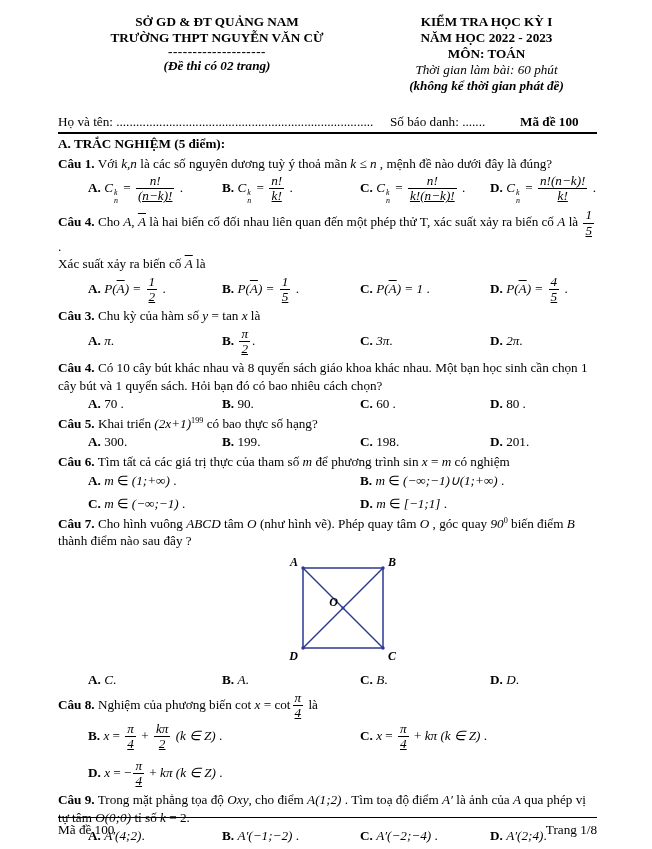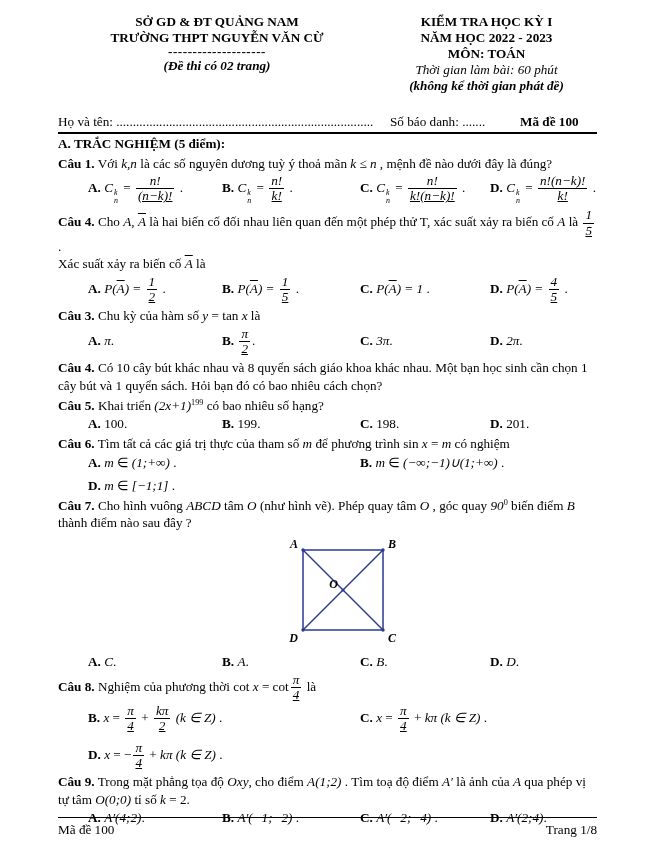--- a/index.html
+++ b/index.html
@@ -145,37 +145,44 @@
             <span class="fnum">π</span>
             <span class="fden">2</span>
           </span><span>.</span></span>
       <span class="opt"><span class="tb">C.</span><span> </span><span class="ti">3π</span><span>.</span></span>
       <span class="opt"><span class="tb">D.</span><span> </span><span class="ti">2π</span><span>.</span></span>
     </div>
   </div>
 
   <div class="q">
     <div class="stem"><span class="tb">Câu 4.</span><span> Có 10 cây bút khác nhau và 8 quyển sách giáo khoa khác nhau. Một bạn học sinh cần chọn 1 cây bút và 1 quyển sách. Hỏi bạn đó có bao nhiêu cách chọn?</span></div>
-  </div>
-
-  <div class="q">
-    <div class="stem"><span class="tb">Câu 5.</span><span> Khai triển </span><span class="ti">(2x+1)</span><span class="tsup">199</span><span> có bao nhiêu số hạng?</span></div>
-    <div class="opts c4">
-      <span class="opt"><span class="tb">A.</span><span> 100.</span></span>
+    <div class="opts c4">
+      <span class="opt"><span class="tb">A.</span><span> 70 .</span></span>
+      <span class="opt"><span class="tb">B.</span><span> 90.</span></span>
+      <span class="opt"><span class="tb">C.</span><span> 60 .</span></span>
+      <span class="opt"><span class="tb">D.</span><span> 80 .</span></span>
+    </div>
+  </div>
+
+  <div class="q">
+    <div class="stem"><span class="tb">Câu 5.</span><span> Khai triển </span><span class="ti">(2x+1)</span><span class="tsup">199</span><span> có bao thực số hạng?</span></div>
+    <div class="opts c4">
+      <span class="opt"><span class="tb">A.</span><span> 300.</span></span>
       <span class="opt"><span class="tb">B.</span><span> 199.</span></span>
       <span class="opt"><span class="tb">C.</span><span> 198.</span></span>
       <span class="opt"><span class="tb">D.</span><span> 201.</span></span>
     </div>
   </div>
 
   <div class="q">
     <div class="stem"><span class="tb">Câu 6.</span><span> Tìm tất cả các giá trị thực của tham số </span><span class="ti">m</span><span> để phương trình sin </span><span class="ti">x</span><span> = </span><span class="ti">m</span><span> có nghiệm</span></div>
     <div class="opts c2">
       <span class="opt"><span class="tb">A.</span><span> </span><span class="ti">m</span><span> ∈ </span><span class="ti">(1;+∞)</span><span> .</span></span>
       <span class="opt"><span class="tb">B.</span><span> </span><span class="ti">m</span><span> ∈ </span><span class="ti">(−∞;−1)∪(1;+∞)</span><span> .</span></span>
+      <span class="opt"><span class="tb">C.</span><span> </span><span class="ti">m</span><span> ∈ </span><span class="ti">(−∞;−1)</span><span> .</span></span>
       <span class="opt"><span class="tb">D.</span><span> </span><span class="ti">m</span><span> ∈ </span><span class="ti">[−1;1]</span><span> .</span></span>
     </div>
   </div>
 
   <div class="q">
     <div class="stem"><span class="tb">Câu 7.</span><span> Cho hình vuông </span><span class="ti">ABCD</span><span> tâm </span><span class="ti">O</span><span> (như hình vẽ). Phép quay tâm </span><span class="ti">O</span><span> , góc quay </span><span class="ti">90</span><span class="tsup">0</span><span> biến điểm </span><span class="ti">B</span><span> thành điểm nào sau đây ?</span></div>
     <div class="figwrap">
       <svg width="170" height="112" viewBox="0 0 170 112">
         <rect x="45" y="14" width="80" height="80" fill="none" stroke-width="1.5" stroke="#2b3990"></rect>
         <line x1="45" y1="14" x2="125" y2="94" stroke-width="1.4" stroke="#2b3990"></line>
@@ -194,21 +201,21 @@
     </div>
     <div class="opts c4">
       <span class="opt"><span class="tb">A.</span><span> </span><span class="ti">C</span><span>.</span></span>
       <span class="opt"><span class="tb">B.</span><span> </span><span class="ti">A</span><span>.</span></span>
       <span class="opt"><span class="tb">C.</span><span> </span><span class="ti">B</span><span>.</span></span>
       <span class="opt"><span class="tb">D.</span><span> </span><span class="ti">D</span><span>.</span></span>
     </div>
   </div>
 
   <div class="q">
-    <div class="stem"><span class="tb">Câu 8.</span><span> Nghiệm của phương thời cot </span><span class="ti">x</span><span> = cot</span><span class="frac">
+    <div class="stem"><span class="tb">Câu 8.</span><span> Nghiệm của phương biến cot </span><span class="ti">x</span><span> = cot</span><span class="frac">
           <span class="fnum">π</span>
           <span class="fden">4</span>
         </span><span> là</span></div>
     <div class="opts c2">
       <span class="opt"><span class="tb">B.</span><span> </span><span class="ti">x</span><span> = </span><span class="frac">
             <span class="fnum">π</span>
             <span class="fden">4</span>
           </span><span> + </span><span class="frac">
             <span class="fnum">kπ</span>
             <span class="fden">2</span>

